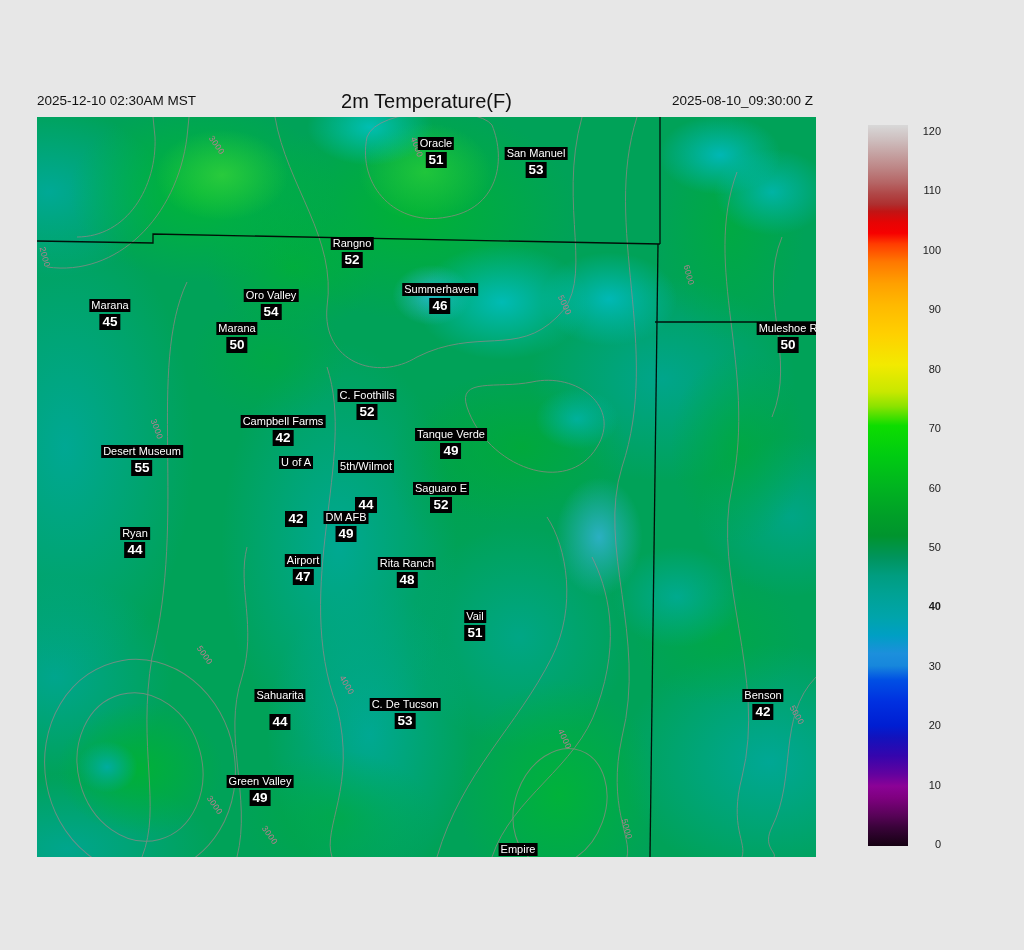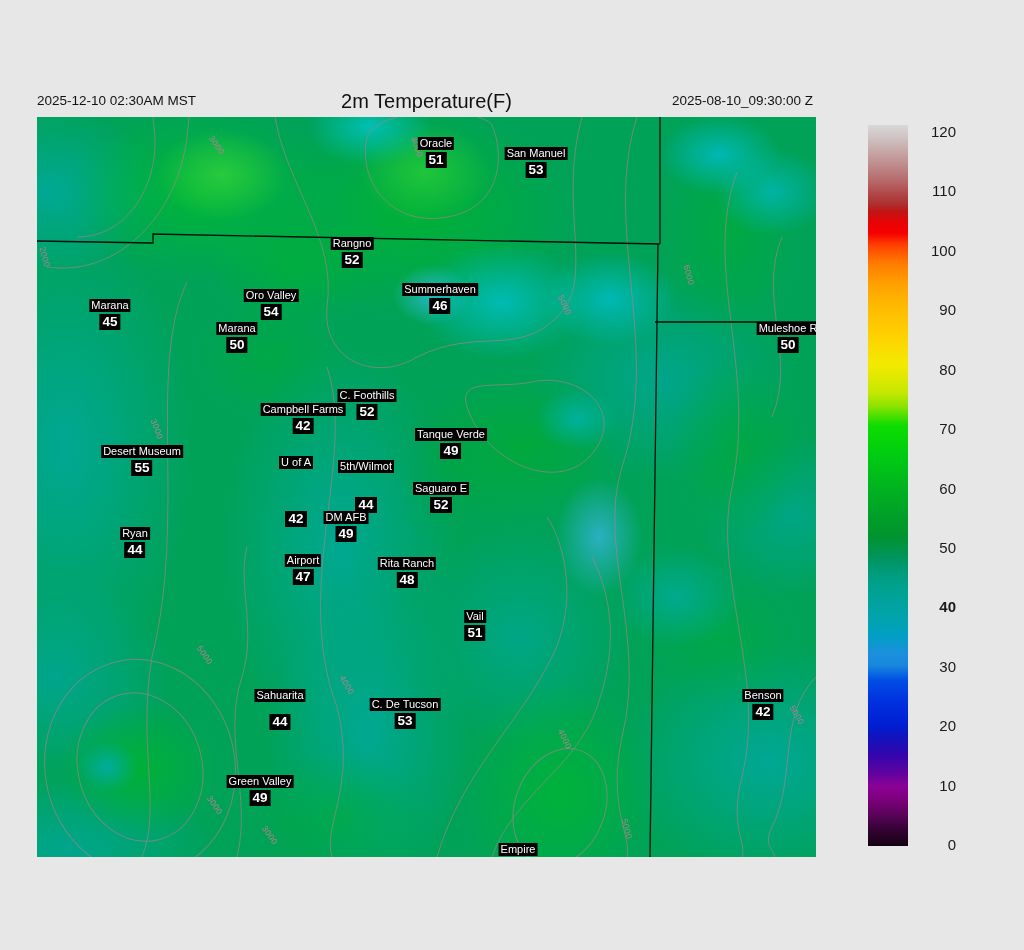--- a/index.html
+++ b/index.html
@@ -94,22 +94,22 @@
       #b04848 9.5%, #ae2f2f 11%, #c11414 12%, #e60404 13.5%, #f70000 15%,
       #ff3c00 16.5%, #ff7800 19%, #ffa000 22%, #ffb900 25%, #ffd000 29%,
       #f2ea00 33.3%, #c8e800 37%, #8ce300 39%, #0ddd00 41.7%, #00cc11 45.8%,
       #00b51f 50%, #009f28 54.2%, #00942e 57%, #00945d 60%, #009d80 62.5%,
       #00a294 65%, #00a4ab 68.3%, #009fc4 70.8%, #1c8fdc 73.3%, #1787dc 75%,
       #004fe4 77%, #0030e0 80%, #001ed2 83.3%, #1312bc 85%, #3505ad 87.5%,
       #62029f 90%, #8b0296 91.7%, #7f0080 93.3%, #570357 95.8%, #380338 97.5%,
       #150112 100%);
   }
   .cb-tick{
-    position:absolute;left:46px;width:42px;text-align:right;
-    font-size:15px;color:#1a1a1a;transform:translateY(-50%);
+    position:absolute;left:31px;width:42px;text-align:right;
+    font-size:11px;color:#1a1a1a;transform:translateY(-50%);
   }
 </style>
 </head>
 <body>
 
 <div class="hdr-left">2025-12-10 02:30AM MST</div>
 <div class="hdr-title">2m Temperature(F)</div>
 <div class="hdr-right">2025-08-10_09:30:00 Z</div>
 
 <div id="tempmap">
@@ -187,21 +187,21 @@
         <div class="st-val">46</div>
       </div>
       <div class="station" style="left: 751px; top: 205px;">
         <div class="st-name">Muleshoe R</div>
         <div class="st-val">50</div>
       </div>
       <div class="station" style="left: 330px; top: 272px;">
         <div class="st-name">C. Foothills</div>
         <div class="st-val">52</div>
       </div>
-      <div class="station" style="left: 246px; top: 286px; margin-left: 20px;">
+      <div class="station" style="left: 246px; top: 298px;">
         <div class="st-name">Campbell Farms</div>
         <div class="st-val">42</div>
       </div>
       <div class="station" style="left: 414px; top: 311px;">
         <div class="st-name">Tanque Verde</div>
         <div class="st-val">49</div>
       </div>
       <div class="station" style="left: 105px; top: 328px;">
         <div class="st-name">Desert Museum</div>
         <div class="st-val">55</div>

